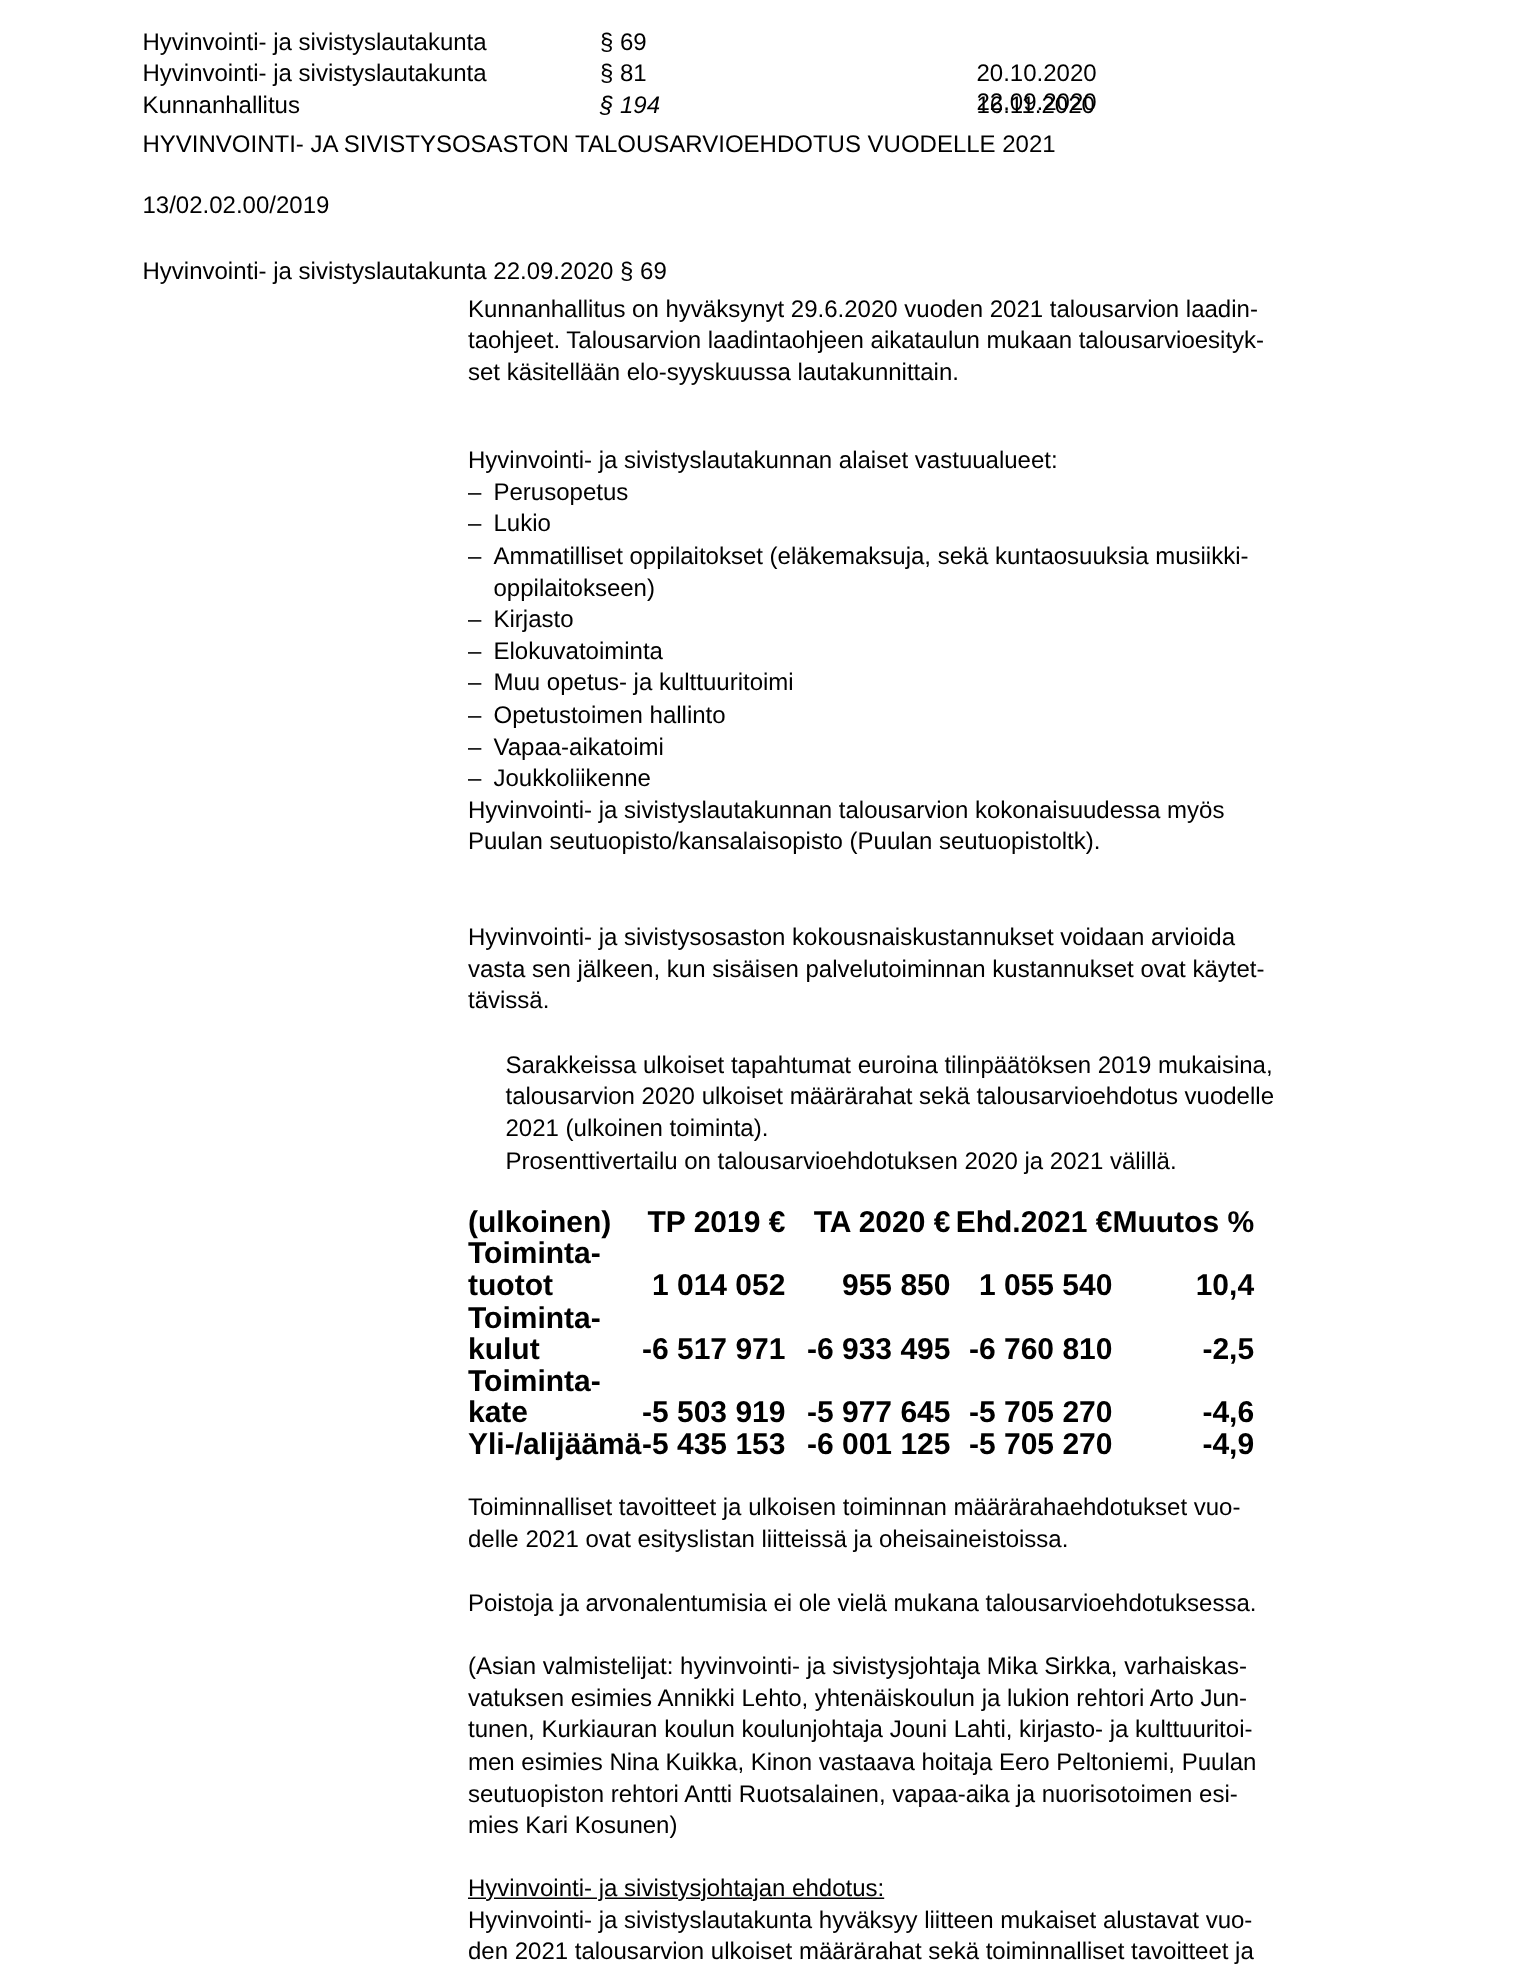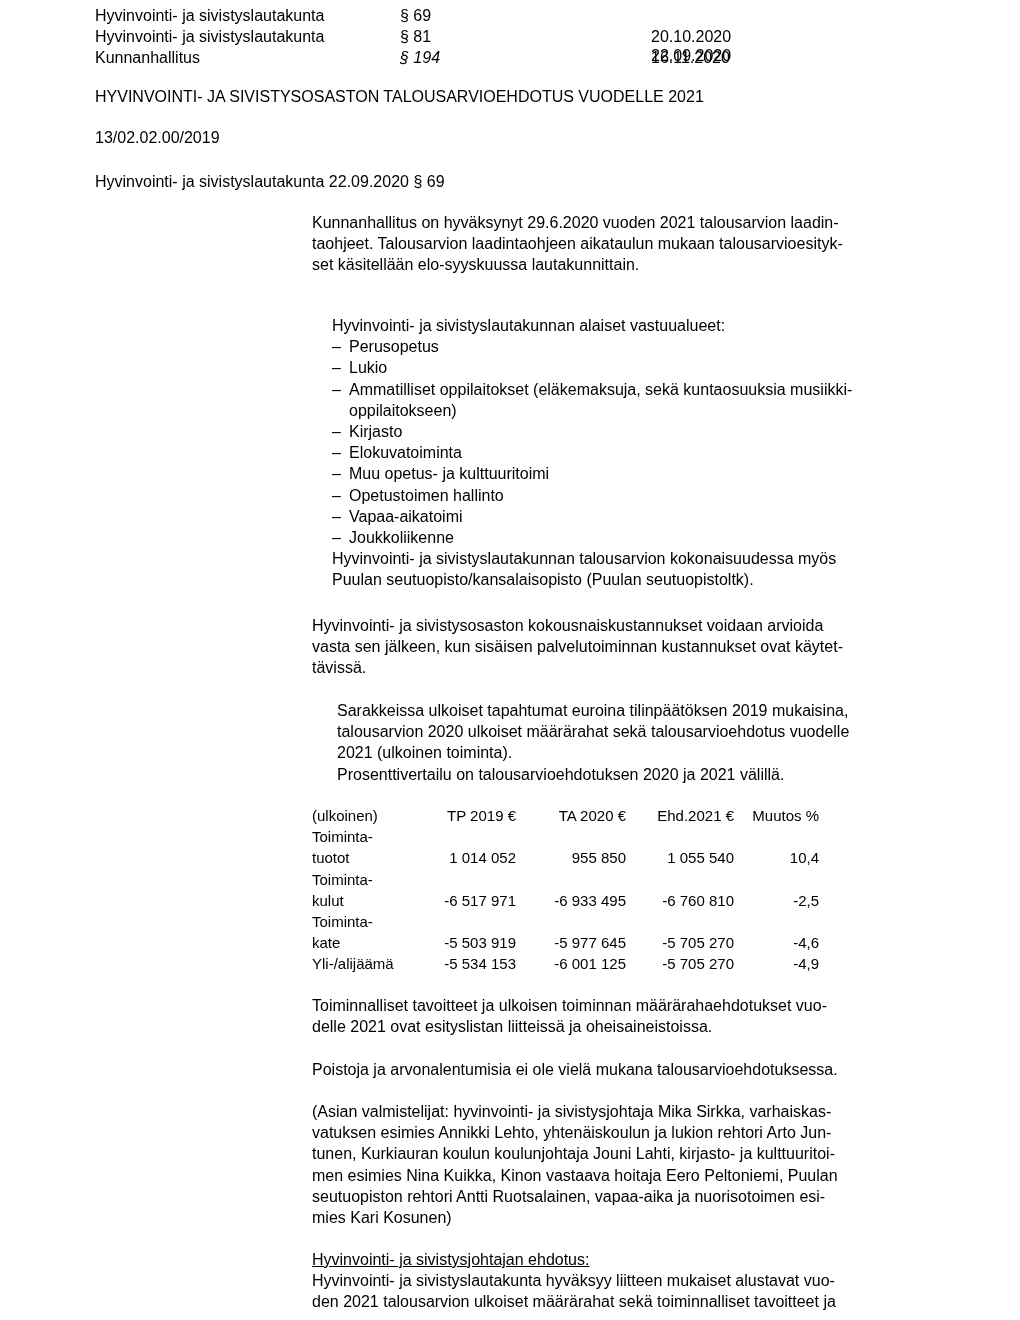--- a/index.html
+++ b/index.html
@@ -2,30 +2,30 @@
 <html><head>
 <meta charset="utf-8">
 <style>
   html, body { margin: 0; padding: 0; background: #ffffff; }
   body {
     width: 1020px; height: 1320px; position: relative; overflow: hidden;
     font-family: "Liberation Sans", sans-serif; font-size: 16px; color: #000;
   }
   .abs { position: absolute; white-space: nowrap; line-height: 21px; }
   .hdr-row { position: absolute; left: 95px; height: 21px; width: 700px; }
-  .hdr-row span { position: absolute; top: 4px; white-space: nowrap; line-height: 21px; }
+  .hdr-row span { position: absolute; top: 17px; white-space: nowrap; line-height: 21px; }
   .body-col { position: absolute; left: 312px; width: 620px; line-height: 21.2px; }
   .body-col p { margin: 0; }
   .dash-list { margin: 0; padding: 0; list-style: none; }
   .dash-list li { position: relative; padding-left: 17px; }
   .dash-list li::before { content: "\2013"; position: absolute; left: 0; }
   .fin-table { position: absolute; left: 312px; top: 805px; border-collapse: collapse; }
   .fin-table td, .fin-table th {
-    padding: 0; font-weight: normal; line-height: 21.2px; vertical-align: bottom;
-    font-size: 15px; white-space: nowrap;
+    padding: 0; font-weight: bold; line-height: 21.2px; vertical-align: bottom;
+    font-size: 20px; white-space: nowrap;
   }
   .fin-table th { text-align: left; }
   .c0 { width: 108px; text-align: left; }
   .c1 { width: 96px; text-align: right; }
   .c2 { width: 110px; text-align: right; }
   .c3 { width: 108px; text-align: right; }
   .c4 { width: 85px; text-align: right; }
   .u { text-decoration: underline; }
 </style>
 </head>
@@ -44,27 +44,27 @@
 <div class="hdr-row" style="top:43px;">
   <span style="left:0;">Kunnanhallitus</span>
   <span style="left:305px;font-style:italic;">§ 194</span>
   <span style="left:556px;">16.11.2020</span>
 </div>
 
 <div class="abs" style="left:95px; top:86px;">HYVINVOINTI- JA SIVISTYSOSASTON TALOUSARVIOEHDOTUS VUODELLE 2021</div>
 <div class="abs" style="left:95px; top:127px;">13/02.02.00/2019</div>
 <div class="abs" style="left:95px; top:171px;">Hyvinvointi- ja sivistyslautakunta 22.09.2020 § 69</div>
 
-<div class="body-col" style="top:212px;">
+<div class="body-col" style="top:196px;">
   <p>Kunnanhallitus on hyväksynyt 29.6.2020 vuoden 2021 talousarvion laadin-</p>
   <p>taohjeet. Talousarvion laadintaohjeen aikataulun mukaan talousarvioesityk-</p>
   <p>set käsitellään elo-syyskuussa lautakunnittain.</p>
 </div>
 
-<div class="body-col" style="top:315px;margin-left:20px;">
+<div class="body-col" style="top:297px;">
   <p>Hyvinvointi- ja sivistyslautakunnan alaiset vastuualueet:</p>
   <ul class="dash-list">
     <li>Perusopetus</li>
     <li>Lukio</li>
     <li style="width:575px; white-space:normal;">Ammatilliset oppilaitokset (eläkemaksuja, sekä kuntaosuuksia musiikki-oppilaitokseen)</li>
     <li>Kirjasto</li>
     <li>Elokuvatoiminta</li>
     <li>Muu opetus- ja kulttuuritoimi</li>
     <li>Opetustoimen hallinto</li>
     <li>Vapaa-aikatoimi</li>
@@ -123,21 +123,21 @@
           <div>Toiminta-</div>
           <div>kate</div>
         </td>
       <td class="c1">-5 503 919</td>
       <td class="c2">-5 977 645</td>
       <td class="c3">-5 705 270</td>
       <td class="c4">-4,6</td>
     </tr>
     <tr>
       <td class="c0">Yli-/alijäämä</td>
-      <td class="c1">-5 534 153</td>
+      <td class="c1">-5 435 153</td>
       <td class="c2">-6 001 125</td>
       <td class="c3">-5 705 270</td>
       <td class="c4">-4,9</td>
     </tr>
   </tbody>
 </table>
 
 <div class="body-col" style="top:995px;">
   <p>Toiminnalliset tavoitteet ja ulkoisen toiminnan määrärahaehdotukset vuo-</p>
   <p>delle 2021 ovat esityslistan liitteissä ja oheisaineistoissa.</p>

